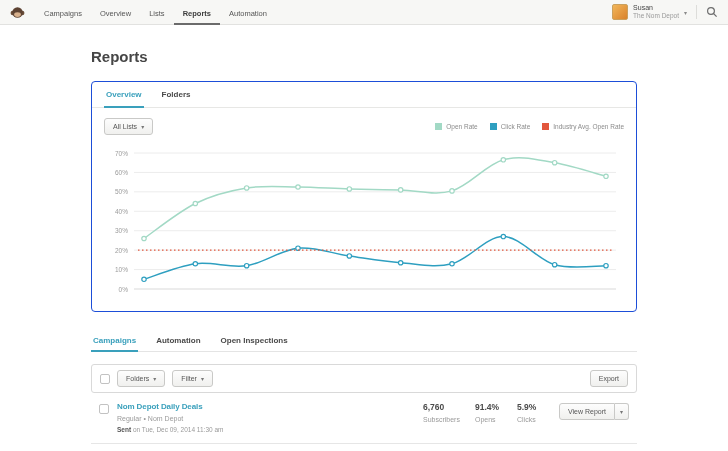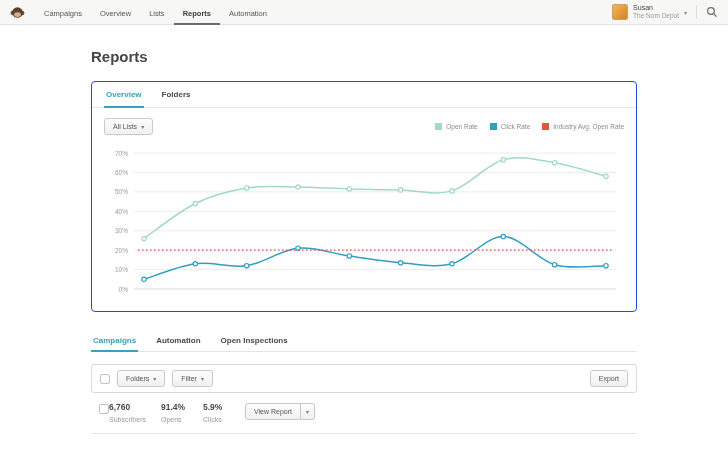--- a/index.html
+++ b/index.html
@@ -191,20 +191,27 @@
     </button>
     <button class="btn">
       <span>Filter</span>
       <span class="caret">▾</span>
     </button>
     <button class="btn export">Export</button>
   </div>
 
   <div class="row">
     <input type="checkbox" class="checkbox" style="">
+    <div class="title-col">
+      <div class="row-title">Nom Depot Daily Deals</div>
+      <div class="row-meta">Regular • Nom Depot</div>
+      <div class="row-sent">
+        <span class="sent-b">Sent</span><span> on Tue, Dec 09, 2014 11:30 am</span>
+      </div>
+    </div>
     <div class="stat-col subs">
       <div class="stat-num">6,760</div>
       <div class="stat-label">Subscribers</div>
     </div>
     <div class="stat-col opens">
       <div class="stat-num">91.4%</div>
       <div class="stat-label">Opens</div>
     </div>
     <div class="stat-col clicks">
       <div class="stat-num">5.9%</div>

